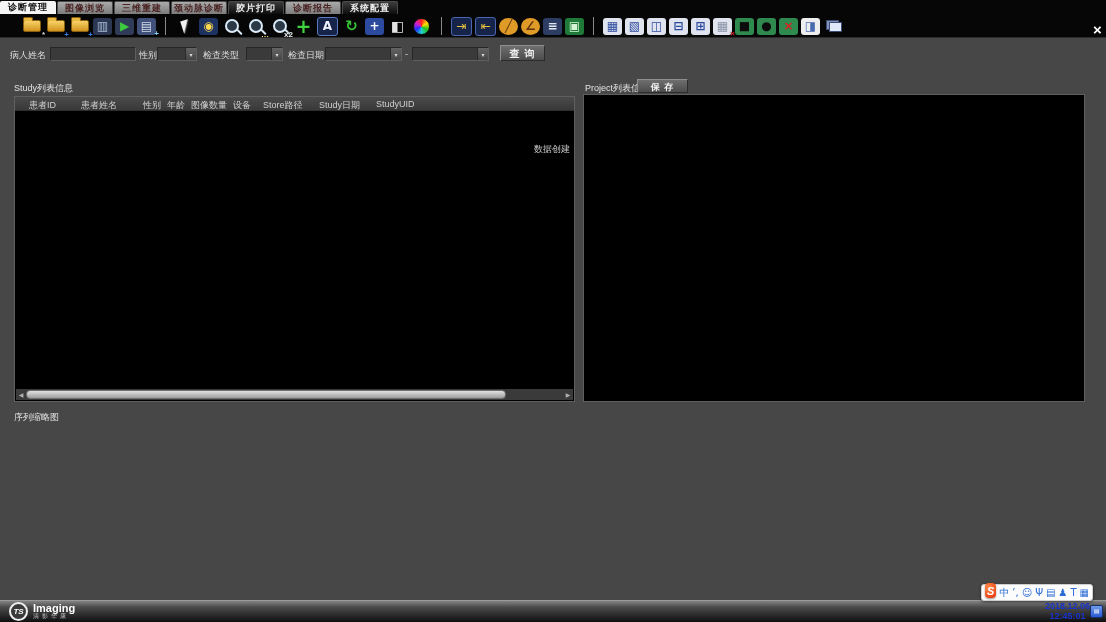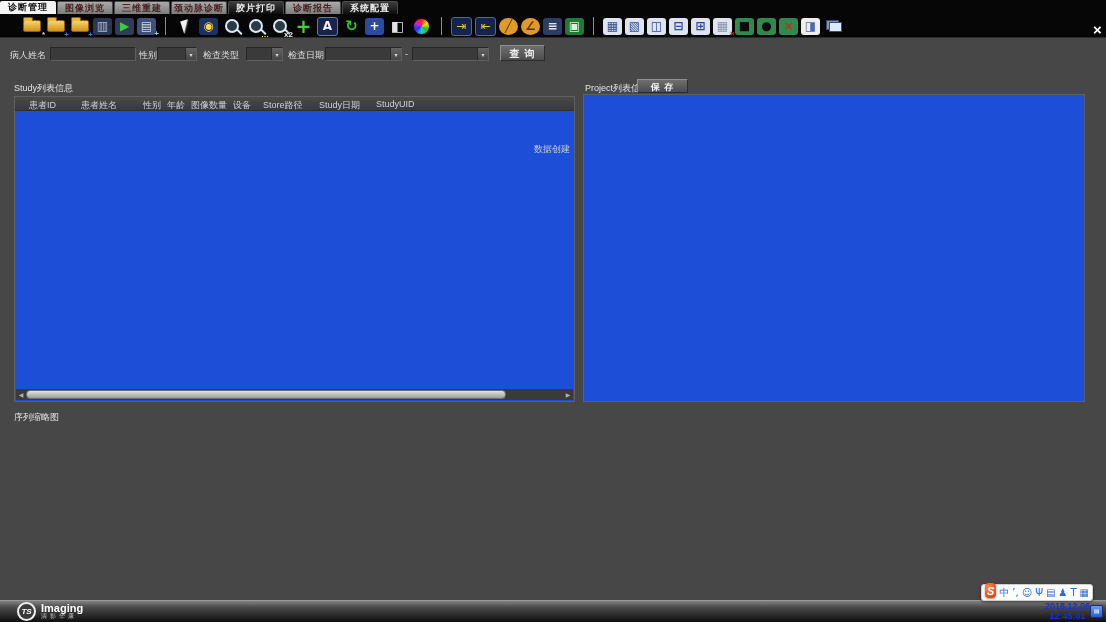--- a/index.html
+++ b/index.html
@@ -37,35 +37,35 @@
   #qrow{position:absolute;left:0;top:44px;width:938px;height:20px;}
   .flabel{position:absolute;top:5px;font-size:9px;color:#dedede;white-space:nowrap;}
   .tinput{position:absolute;top:3px;height:12px;background:#3a3a3a;border:1px solid;border-color:#262626 #5f5f5f #5f5f5f #262626;color:#e8e8e8;font-size:9px;padding:0 2px;box-sizing:content-box;outline:none;}
   .tselect{position:absolute;top:3px;height:14px;background:#3a3a3a;border:1px solid;border-color:#262626 #5f5f5f #5f5f5f #262626;box-sizing:border-box;display:flex;align-items:center;cursor:pointer;}
   .tselect .selval{flex:1;font-size:9px;color:#e8e8e8;padding-left:2px;}
   .tselect .selarrow{width:10px;height:100%;background:linear-gradient(#636363,#464646);color:#d8d8d8;font-size:6px;display:flex;align-items:center;justify-content:center;border-left:1px solid #2a2a2a;}
   .pushbtn{background:linear-gradient(#6e6e6e,#4c4c4c);border:1px solid;border-color:#8f8f8f #2c2c2c #2c2c2c #8f8f8f;color:#f2f2f2;font-weight:bold;text-align:center;cursor:pointer;box-sizing:border-box;}
   #query-btn{position:absolute;left:500px;top:1px;width:45px;height:16px;font-size:10px;line-height:14px;letter-spacing:1px;}
   
   .panel-title{position:absolute;font-size:9px;color:#e2e2e2;white-space:nowrap;}
-  .dtable{position:absolute;background:#1d4ed8;border:1px solid #5f5f5f;box-sizing:border-box;}
+  .dtable{position:absolute;background:#000000;border:1px solid #5f5f5f;box-sizing:border-box;}
   .dtable .thead{position:relative;height:13px;background:linear-gradient(#4a4a4a,#393939);border-bottom:1px solid #2e2e2e;}
   .dtable .th{position:absolute;top:2px;font-size:9px;color:#cfcfcf;white-space:nowrap;cursor:pointer;}
   .dtable .tbody{position:absolute;left:0;right:0;top:14px;bottom:0;}
   #study-table{left:14px;top:96px;width:561px;height:306px;}
   #project-table{left:583px;top:94px;width:502px;height:308px;}
   #save-btn{position:absolute;left:637px;top:79px;width:51px;height:14px;font-size:9px;line-height:12px;letter-spacing:1px;}
   
   .hscroll{position:absolute;left:1px;right:1px;bottom:1px;height:11px;background:#3a3a3a;display:flex;align-items:center;}
   .hsbtn{width:10px;height:11px;font-size:6px;color:#b0b0b0;display:flex;align-items:center;justify-content:center;cursor:pointer;}
   .hstrack{position:relative;flex:1;height:11px;}
   .hsthumb{position:absolute;left:0;top:1px;width:480px;height:9px;border-radius:4px;background:linear-gradient(#e2e2e2,#9c9c9c);border:1px solid #6e6e6e;box-sizing:border-box;cursor:grab;}
   
   #taskbar{position:absolute;left:0;top:600px;width:1106px;height:22px;box-sizing:border-box;
-    background:linear-gradient(#828282,#4a4a4a 30%,#202020 80%,#0e0e0e);border-top:1px solid #9a9a9a;display:flex;align-items:center;padding-left:17px;}
+    background:linear-gradient(#828282,#4a4a4a 30%,#202020 80%,#0e0e0e);border-top:1px solid #9a9a9a;display:flex;align-items:center;padding-left:9px;}
   .logo-circle{width:15px;height:15px;border:2px solid #eeeeee;border-radius:50%;background:#3a3a3a;color:#fff;
     font-size:8px;font-weight:bold;font-style:italic;display:flex;align-items:center;justify-content:center;flex:0 0 auto;}
   .logo-texts{margin-left:5px;}
   .logo-name{color:#ffffff;font-weight:bold;font-size:11px;line-height:10px;}
   .logo-sub{color:#c2c2c2;font-size:6px;letter-spacing:3px;line-height:7px;}
   #clock{position:absolute;right:16px;top:601px;text-align:center;color:#1733cf;font-size:9px;font-weight:bold;line-height:10px;}
   #langbar-icon{position:absolute;right:3px;top:605px;width:11px;height:11px;background:linear-gradient(#6f9bea,#2a5ad4);border:1px solid #16306e;border-radius:2px;color:#fff;font-size:6px;line-height:10px;text-align:center;cursor:pointer;}
   
   #ime-bar{position:absolute;left:981px;top:584px;width:112px;height:17px;background:#fcfcfc;border:1px solid #cfcfcf;border-radius:3px;
     box-shadow:0 1px 3px rgba(0,0,0,.55);display:flex;align-items:center;gap:3px;padding:0 3px;box-sizing:border-box;z-index:8;}

